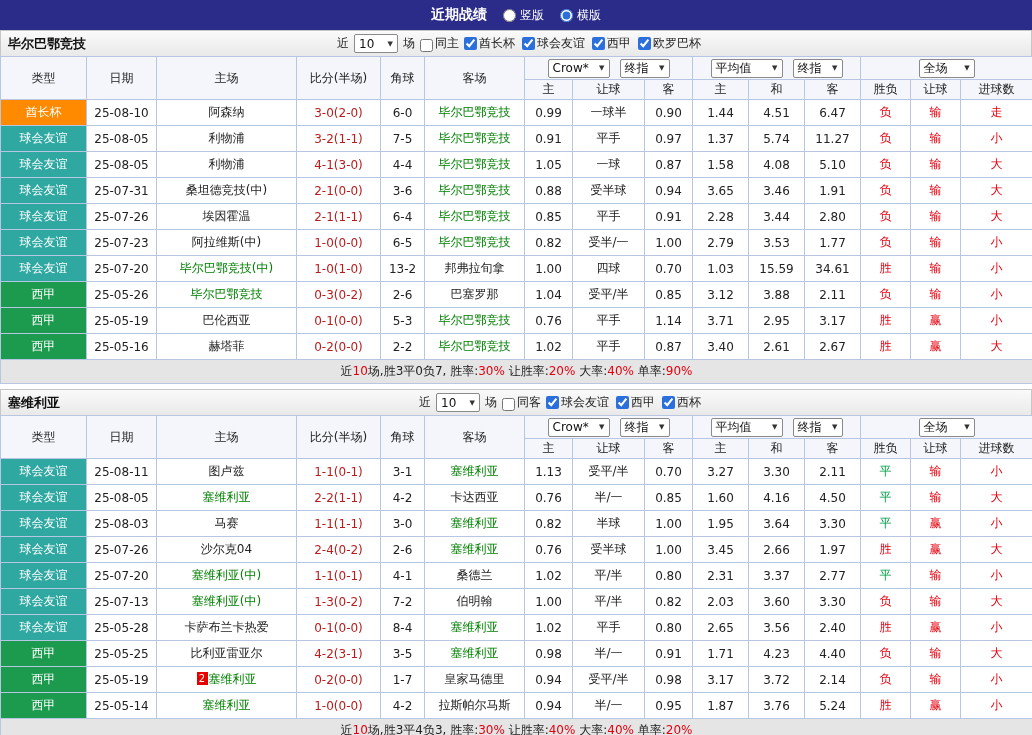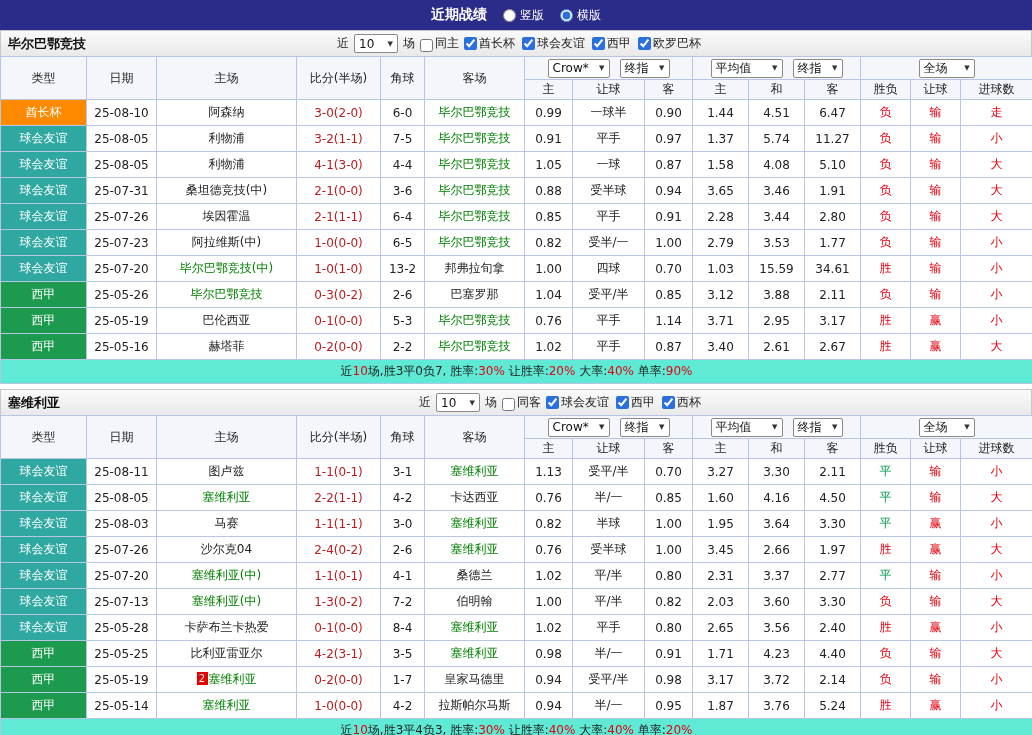--- a/index.html
+++ b/index.html
@@ -55,21 +55,21 @@
   tr.hrow2 th{ height:20px; }
   tbody td{ height:26px; background:#fff; }
   td.league{ color:#fff; }
   td.score{ color:#b91c1c;margin-top:20px; }
   .green{ color:#008000; }
   .redcard{
     display:inline-block; background:#E60000; color:#fff;
     font-size:10px; line-height:13px; width:11px; height:13px;
     margin-right:1px; text-align:center; vertical-align:1px;
   }
-  tfoot td{ height:24px; background:#5eead4; }
+  tfoot td{ height:24px; background:#e5e5e5; }
   .summary-text .red{ color:#E5000F; }
   .section2{ margin-top:5px; }
 </style>
 </head>
 <body>
 
 <div class="titlebar">
   <span class="title">近期战绩</span>
   <label class="radio-opt">
     <input type="radio" name="view-mode" style="">

